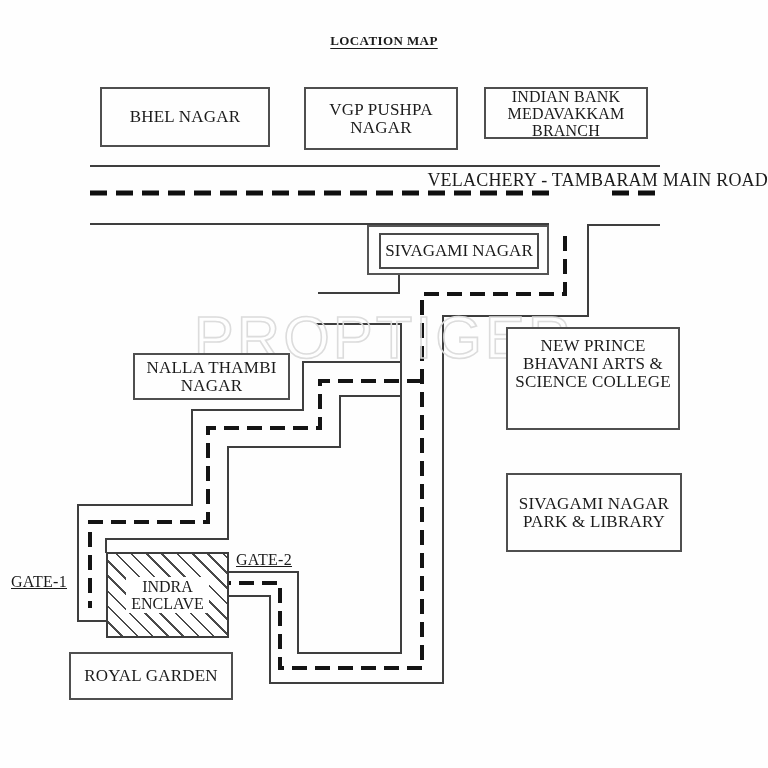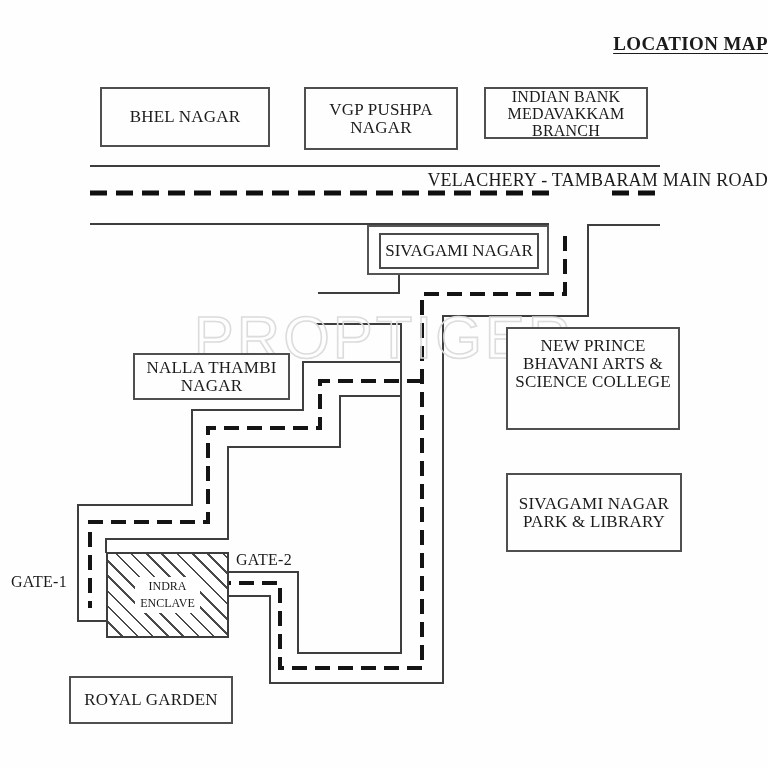--- a/index.html
+++ b/index.html
@@ -11,34 +11,34 @@
   .rline{stroke:#3e3e3e;stroke-width:2;fill:none;}
   .dash-main{stroke:#0f0f0f;stroke-width:5;fill:none;stroke-dasharray:17 9;}
   .dash-path{stroke:#141414;stroke-width:4;fill:none;stroke-dasharray:15 8;}
   .pbox{
     position:absolute;box-sizing:border-box;border:2px solid #4f4f4f;background:#fefefe;
     display:flex;align-items:center;justify-content:center;text-align:center;
     font-size:17px;line-height:18px;white-space:pre-line;letter-spacing:.2px;
   }
   .pbox.small-line{font-size:16px;line-height:17px;}
   #title{
-    position:absolute;left:0;right:0;top:33px;text-align:right;
-    font-size:19px;font-weight:bold;letter-spacing:.4px;
+    position:absolute;left:0;right:0;top:33px;text-align:center;
+    font-size:13px;font-weight:bold;letter-spacing:.4px;
   }
   #title span{text-decoration:underline;text-underline-offset:3px;}
   #road-label{
     position:absolute;left:0;right:0;top:170px;text-align:right;font-size:18px;letter-spacing:.2px;font-family:Liberation Serif, serif;
   }
   #watermark{
     position:absolute;left:0;right:0;top:303px;text-align:center;
     font-family:"Liberation Sans","DejaVu Sans",sans-serif;
     font-size:60px;letter-spacing:3px;color:transparent;
     -webkit-text-stroke:1.6px #dcdcdc;pointer-events:none;
   }
-  .gate-label{position:absolute;font-size:16px;letter-spacing:.3px;}
+  .gate-label{position:absolute;font-size:16px;letter-spacing:.3px;text-decoration:underline;}
   #gate1-label{left:11px;top:573px;}
   #gate2-label{left:236px;top:551px;}
   
   #sivagami-outer{
     position:absolute;left:367px;top:225px;width:182px;height:50px;
     box-sizing:border-box;border:2px solid #555;background:#fefefe;
   }
   #sivagami-inner{
     position:absolute;left:379px;top:233px;width:160px;height:36px;
     box-sizing:border-box;border:2px solid #4a4a4a;background:#fff;
@@ -46,21 +46,21 @@
   }
   
   #indra-box{
     position:absolute;left:106px;top:552px;width:123px;height:86px;
     box-sizing:border-box;border:2px solid #3d3d3d;
     background:repeating-linear-gradient(45deg,#fff 0px,#fff 9px,#4a4a4a 9px,#4a4a4a 10.8px);
     display:flex;align-items:center;justify-content:center;
   }
   #indra-box .hatch-label{
     background:#fff;padding:1px 5px;text-align:center;
-    font-size:12px;line-height:17px;white-space:pre-line;
+    font-size:16px;line-height:17px;white-space:pre-line;
   }
 </style>
 </head>
 <body>
 
 <div id="stage">
 
   <svg id="map-lines" viewBox="0 0 768 768" aria-hidden="true">
 
     <path class="rline" d="M90 166 H660"></path>
@@ -107,15 +107,15 @@
 PARK &amp; LIBRARY</div>
 
   <div id="indra-box">
     <div class="hatch-label">INDRA
 ENCLAVE</div>
   </div>
 
   <div class="gate-label" id="gate1-label">GATE-1</div>
   <div class="gate-label" id="gate2-label">GATE-2</div>
 
-  <div class="pbox" style="left:69px;top:676px;width:164px;height:48px;">ROYAL GARDEN</div>
+  <div class="pbox" style="left:69px;top:652px;width:164px;height:48px;">ROYAL GARDEN</div>
 
 </div>
 
 </body></html>

